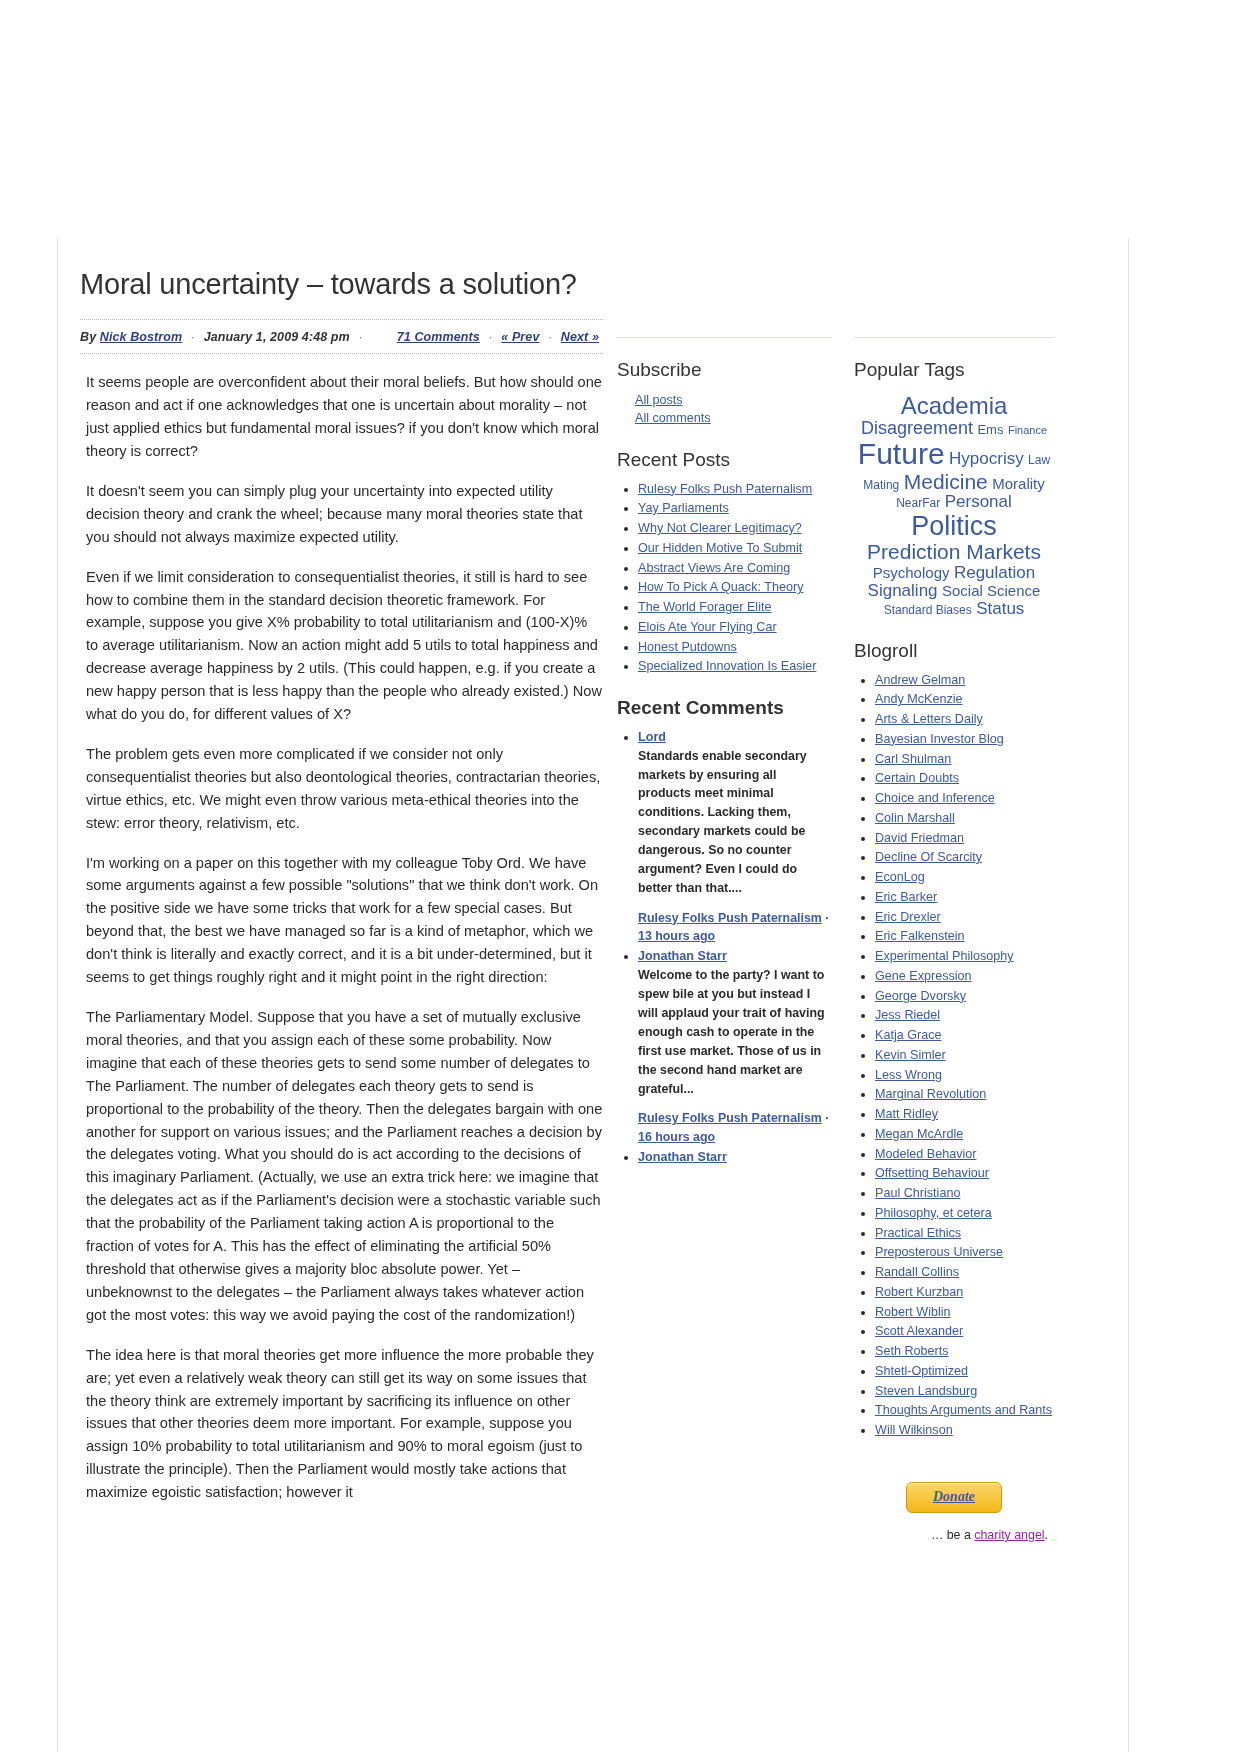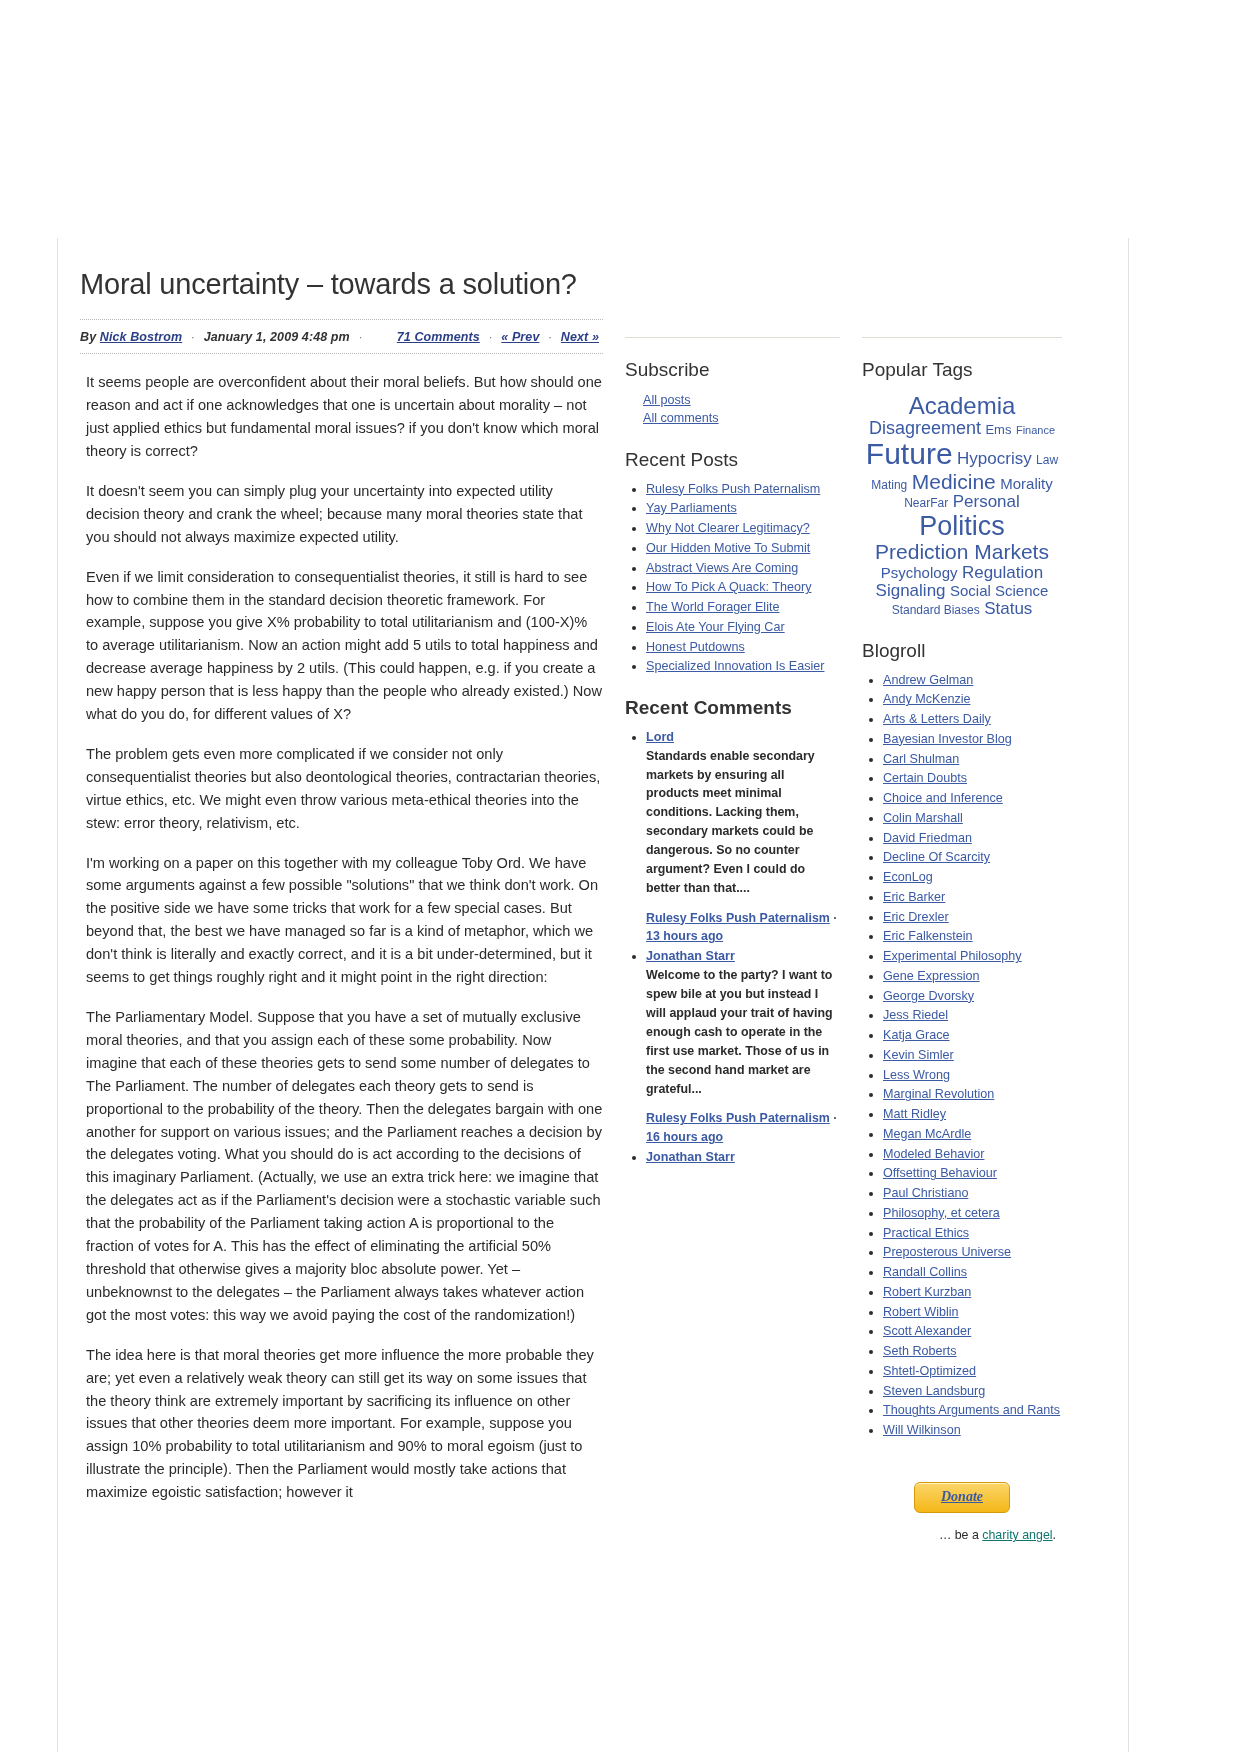--- a/index.html
+++ b/index.html
@@ -77,21 +77,21 @@
     line-height: 1.57;
     color: #2b2b2b;
     margin: 17px 0 0 6px;
   }
 
   
   .sb {
     flex: 0 0 auto;
     padding-top: 0;
   }
-  .sb-1 { width: 215px; margin-left: 22px; }
+  .sb-1 { width: 215px; margin-left: 14px; }
   .sb-2 { width: 200px; margin-left: 22px; }
 
   .sb-top-rule {
     border: 0;
     border-top: 1px solid #ddddd6;
     margin: 99px 0 0 0;
   }
   .sb h2 {
     font-size: 19px;
     font-weight: normal;
@@ -172,21 +172,21 @@
     box-shadow: inset 0 1px 0 #fff3c4;
     margin-top: 16px;
   }
   .charity-line {
     margin-top: 15px;
     font-size: 12.4px;
     color: #2b2b2b;
     text-align: right;
     padding-right: 6px;
   }
-  .charity-line a { color: #0f766e; }
+  .charity-line a { color: #a21caf; }
 </style>
 </head>
 <body>
 
 <div class="page">
   <div class="content-frame">
     <div class="inner">
 
       <div class="main-col">
         <h1 class="post-title">Moral uncertainty – towards a solution?</h1>

